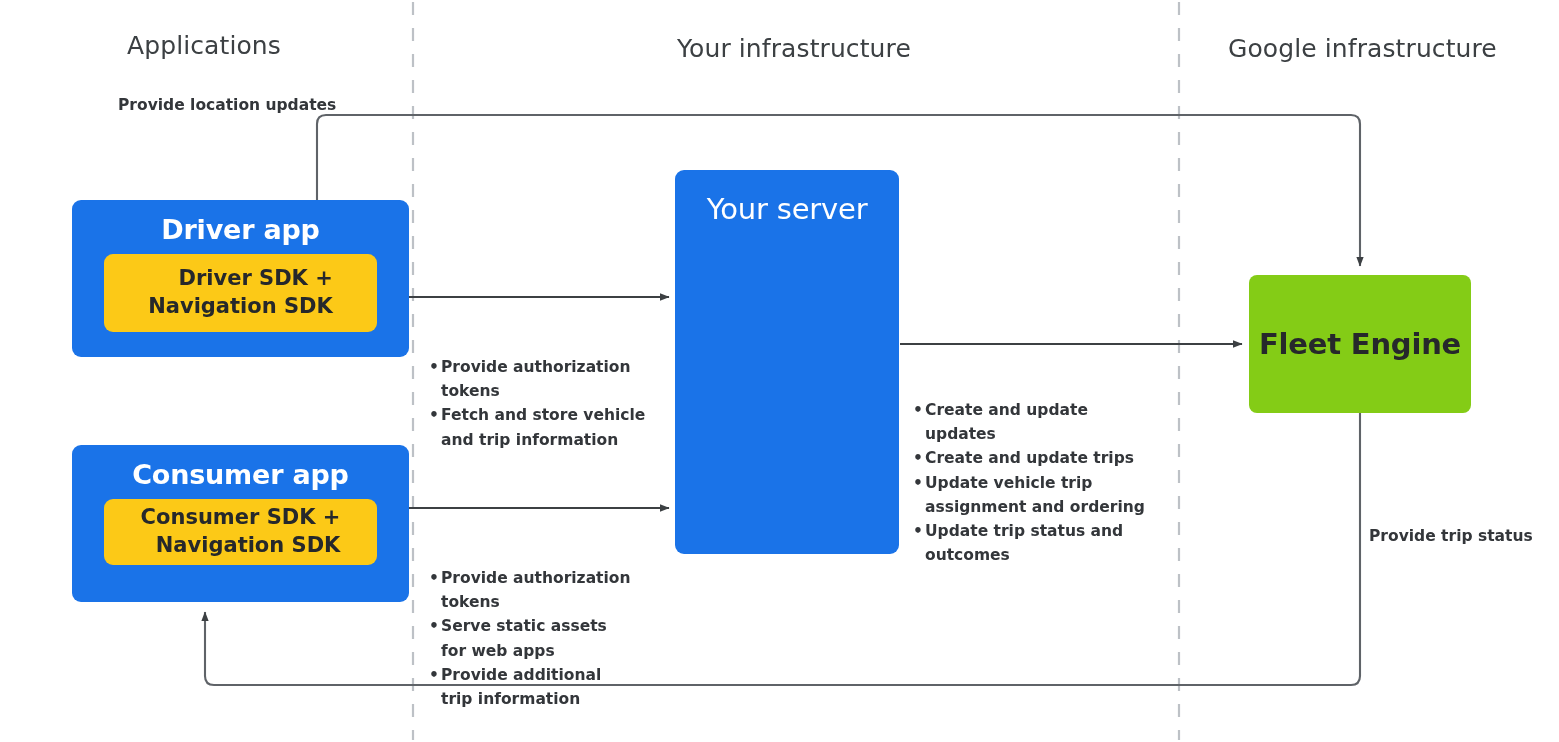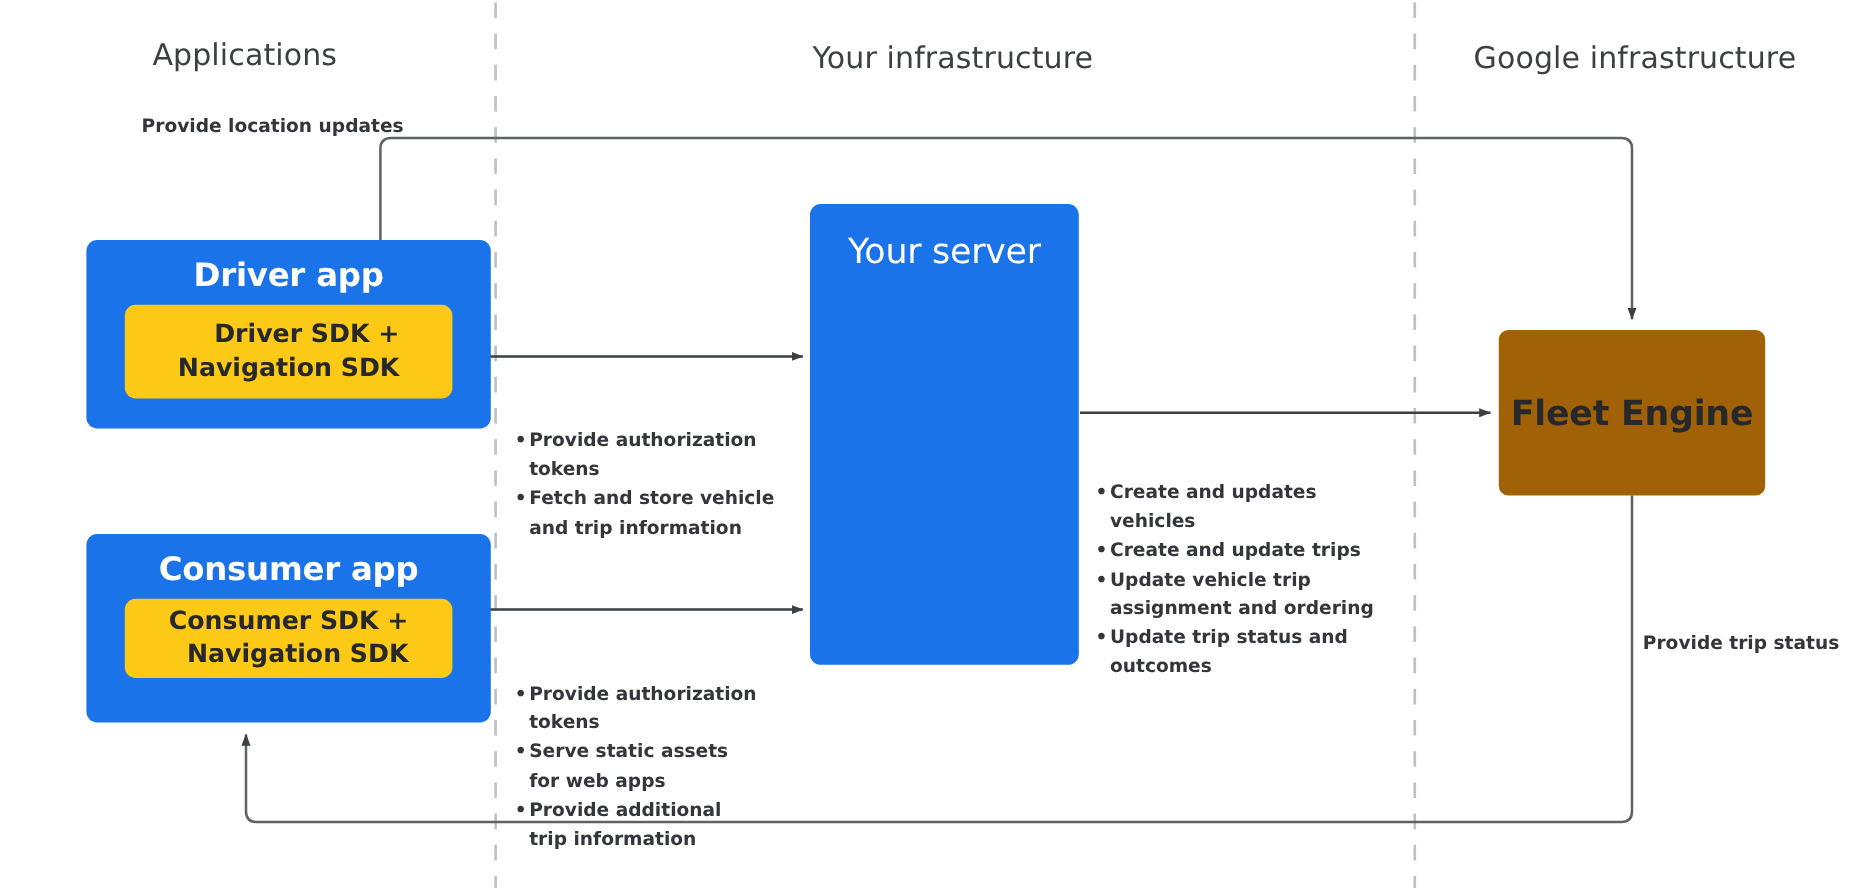--- a/index.html
+++ b/index.html
@@ -80,21 +80,21 @@
   }
   .server-title {
     color: #ffffff;
     font-size: 29px;
     font-weight: 400;
     letter-spacing: -0.2px;
     margin-top: 22px;
     white-space: nowrap;
   }
   .engine-box {
-    background: #a16207;
+    background: #84cc16;
     border-radius: 8px;
     display: flex;
     align-items: center;
     justify-content: center;
   }
   .engine-title {
     color: #26282b;
     font-size: 29px;
     font-weight: 700;
     letter-spacing: -0.2px;
@@ -215,21 +215,21 @@
       <span style="display:block">for web apps</span>
     </div>
     <div class="bullet-item">
       <span>Provide additional</span>
       <span style="display:block">trip information</span>
     </div>
   </div>
 
   <div class="bullets" style="left:913px; top:352px; width:250px;">
     <div class="bullet-item">
-      <span>Create and updates vehicles</span>
+      <span>Create and update updates</span>
     </div>
     <div class="bullet-item">
       <span>Create and update trips</span>
     </div>
     <div class="bullet-item">
       <span>Update vehicle trip</span>
       <span style="display:block">assignment and ordering</span>
     </div>
     <div class="bullet-item">
       <span>Update trip status and</span>

